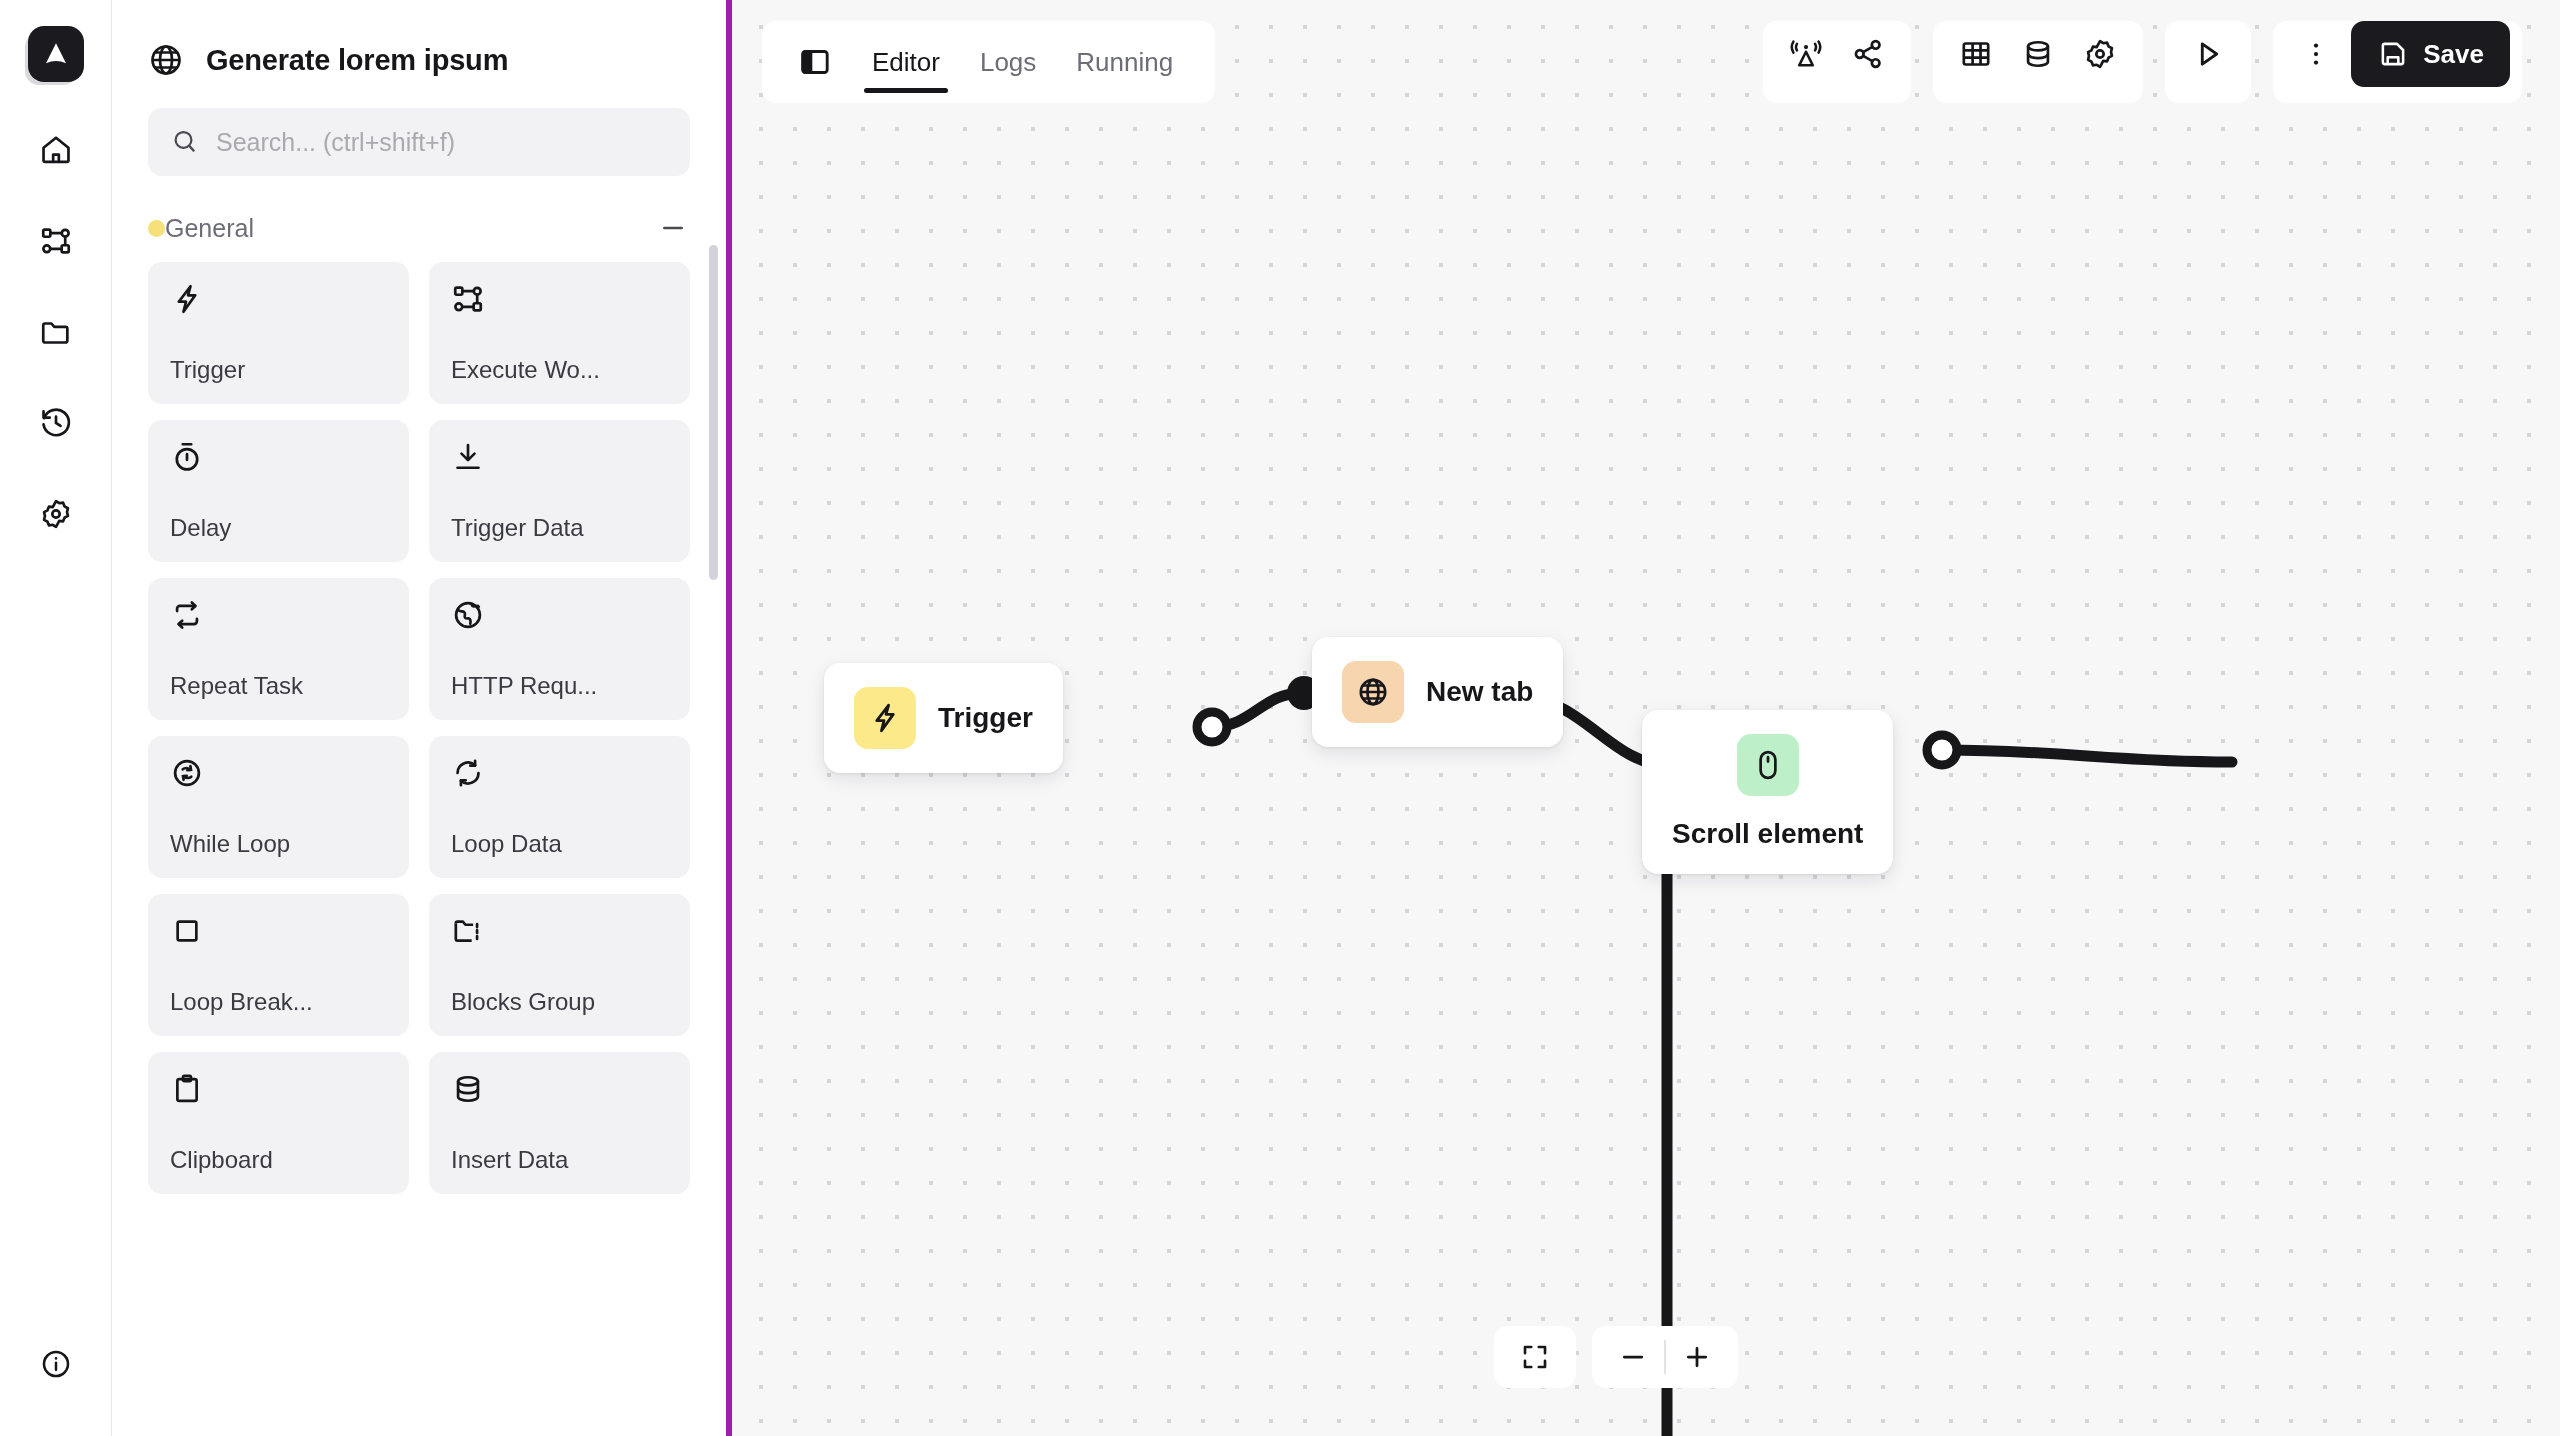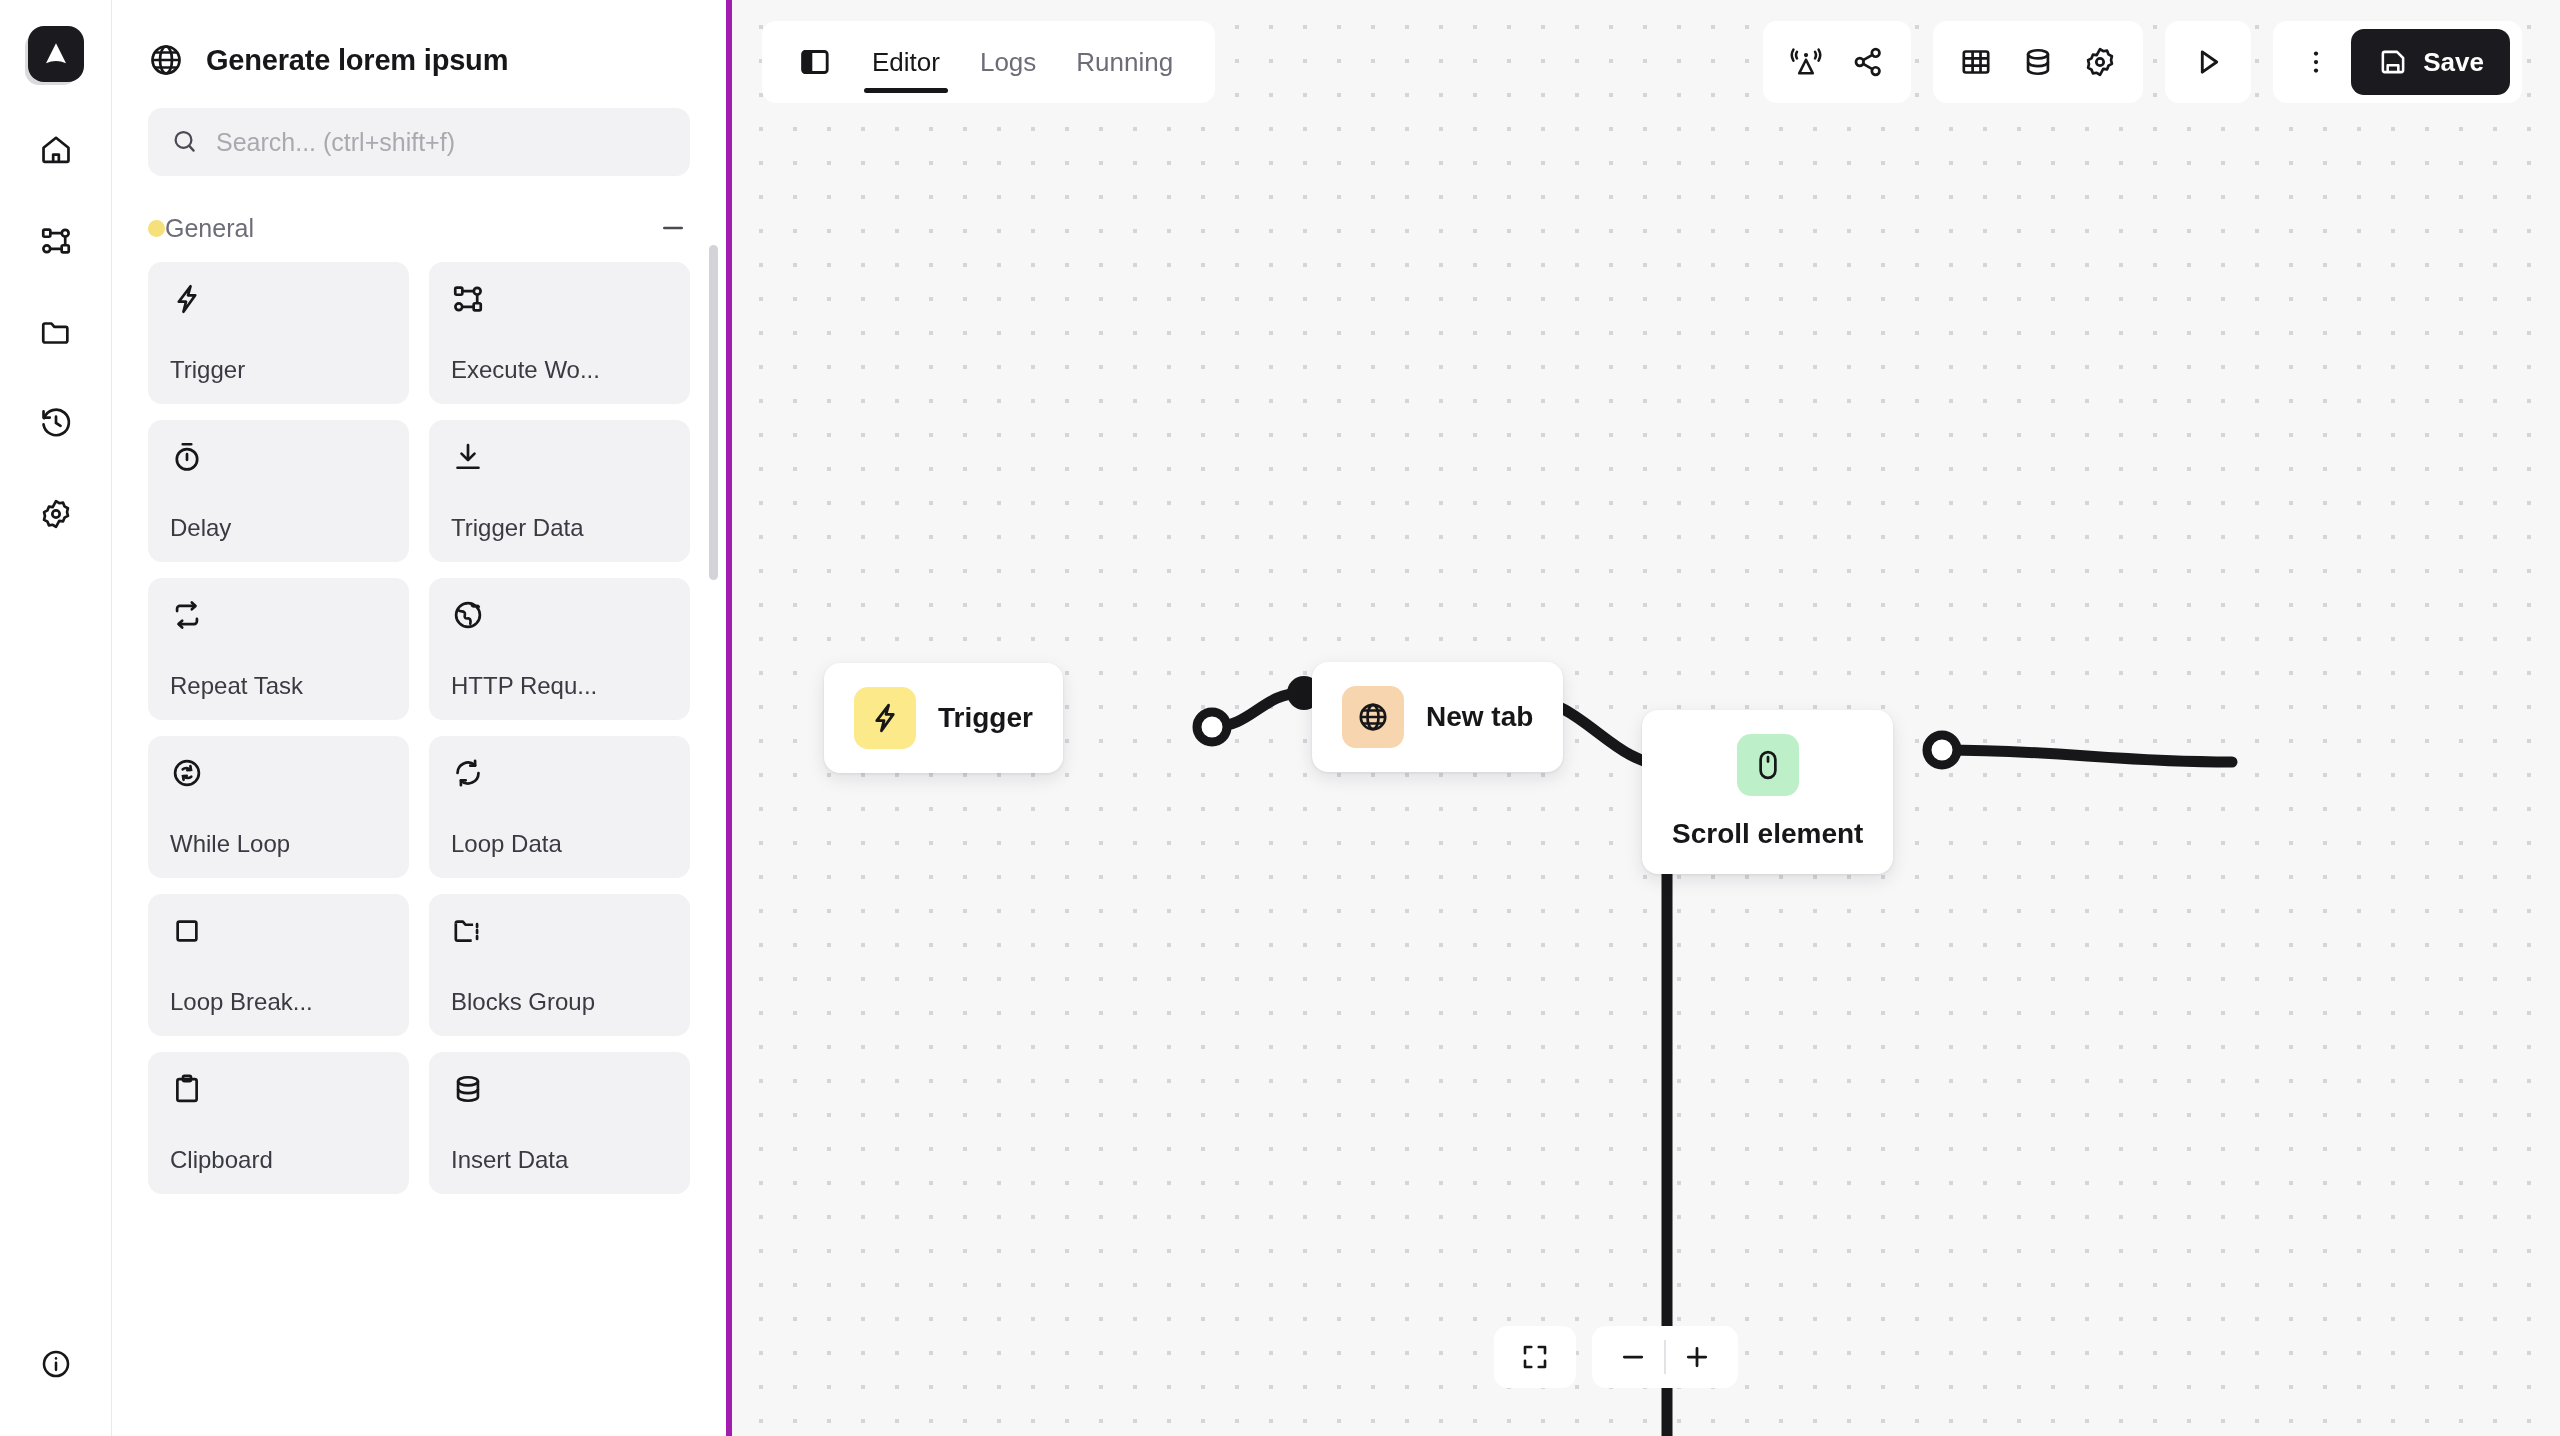--- a/index.html
+++ b/index.html
@@ -104,21 +104,21 @@
     content: ""; position: absolute; left: 8px; right: 8px; bottom: 10px;
     height: 5px; background: #17171a; border-radius: 3px;
   }
   .sb-toggle {
     width: 54px; height: 82px; display: flex; align-items: center;
     justify-content: center; cursor: pointer; margin-right: 6px;
   }
   .grow { flex: 1; }
   .tool-card {
     background: #fff; border-radius: 14px; height: 82px;
-    display: flex; align-items: center; padding: 0 12px; margin-left: 22px;
+    display: flex; align-items: flex-start; padding: 0 12px; margin-left: 22px;
   }
   .tool-btn {
     width: 62px; height: 66px; display: flex; align-items: center;
     justify-content: center; border-radius: 10px; cursor: pointer;
   }
   .save-btn {
     background: #1b1b1f; color: #fff; height: 66px; border-radius: 13px;
     display: flex; align-items: center; gap: 14px; padding: 0 26px;
     font-size: 26px; font-weight: 700; cursor: pointer; margin-left: 4px;
   }
@@ -408,21 +408,21 @@
 
     <div class="node" style="left:92px;top:663px;">
       <span class="node-ico" style="background:#fbe98a;">
         <svg width="34" height="34" viewBox="0 0 24 24" fill="none" stroke="#17171a" stroke-width="2" stroke-linejoin="round">
           <path d="M14.5 3l-1.8 6.4h5.1L9.5 21l1.8-7.1H6.2z"></path>
         </svg>
       </span>
       <span class="node-label">Trigger</span>
     </div>
 
-    <div class="node" style="left:580px;top:662px;">
+    <div class="node" style="left:580px;top:637px;">
       <span class="node-ico" style="background:#f7d5ae;">
         <svg width="34" height="34" viewBox="0 0 24 24" fill="none" stroke="#17171a" stroke-width="1.9">
           <circle cx="12" cy="12" r="8.6"></circle>
           <ellipse cx="12" cy="12" rx="3.9" ry="8.6"></ellipse>
           <path d="M3.4 12h17.2M4.6 7.4h14.8M4.6 16.6h14.8"></path>
         </svg>
       </span>
       <span class="node-label">New tab</span>
     </div>
 

